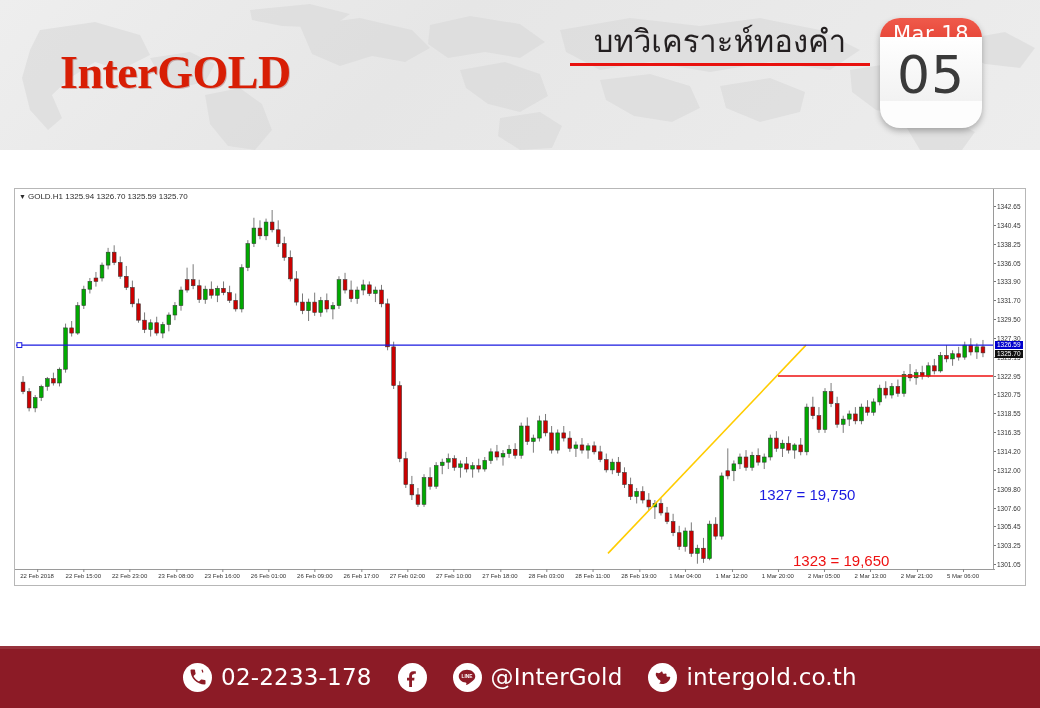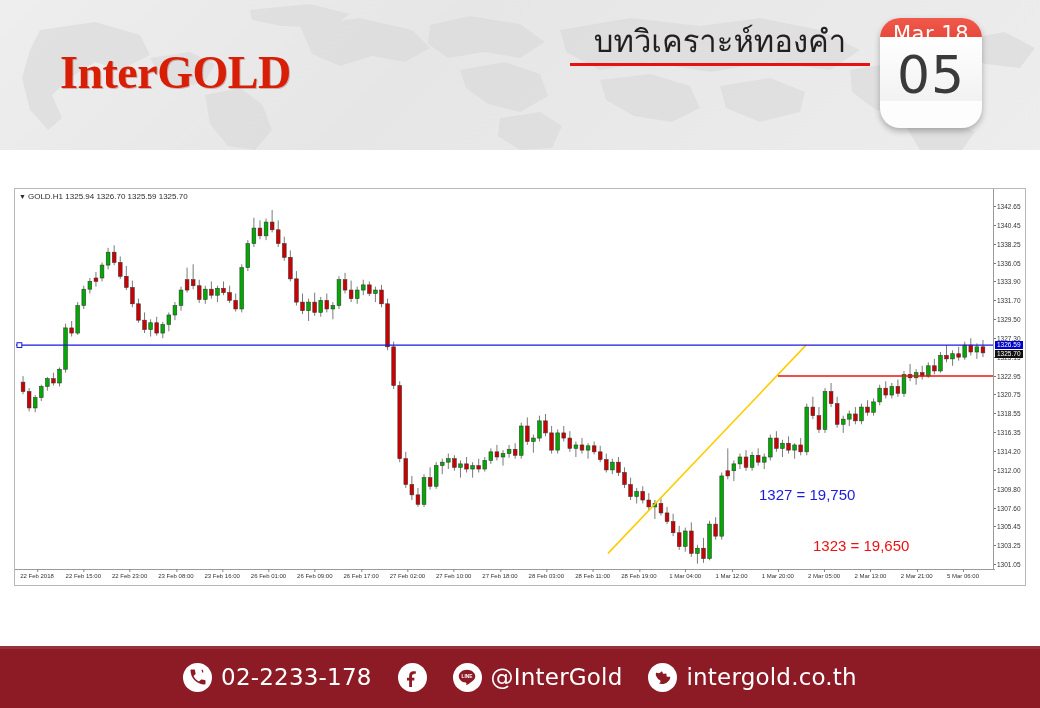--- a/index.html
+++ b/index.html
@@ -154,21 +154,21 @@
 
   
   .ann-label {
     position: absolute;
     font-family: "Liberation Sans", sans-serif;
     font-size: 15px;
     white-space: nowrap;
     z-index: 5;
   }
   #ann-resistance { color: #1a1ae0; left: 744px; top: 297px; }
-  #ann-support    { color: #ee1111; left: 778px; top: 348px; margin-left: 20px; }
+  #ann-support    { color: #ee1111; left: 778px; top: 363px; }
 
   
   #footer {
     position: absolute; left: 0; bottom: 0; width: 1040px; height: 62px;
     background: #8c1b26;
     display: flex;
     align-items: center;
     justify-content: center;
     gap: 26px;
   }

